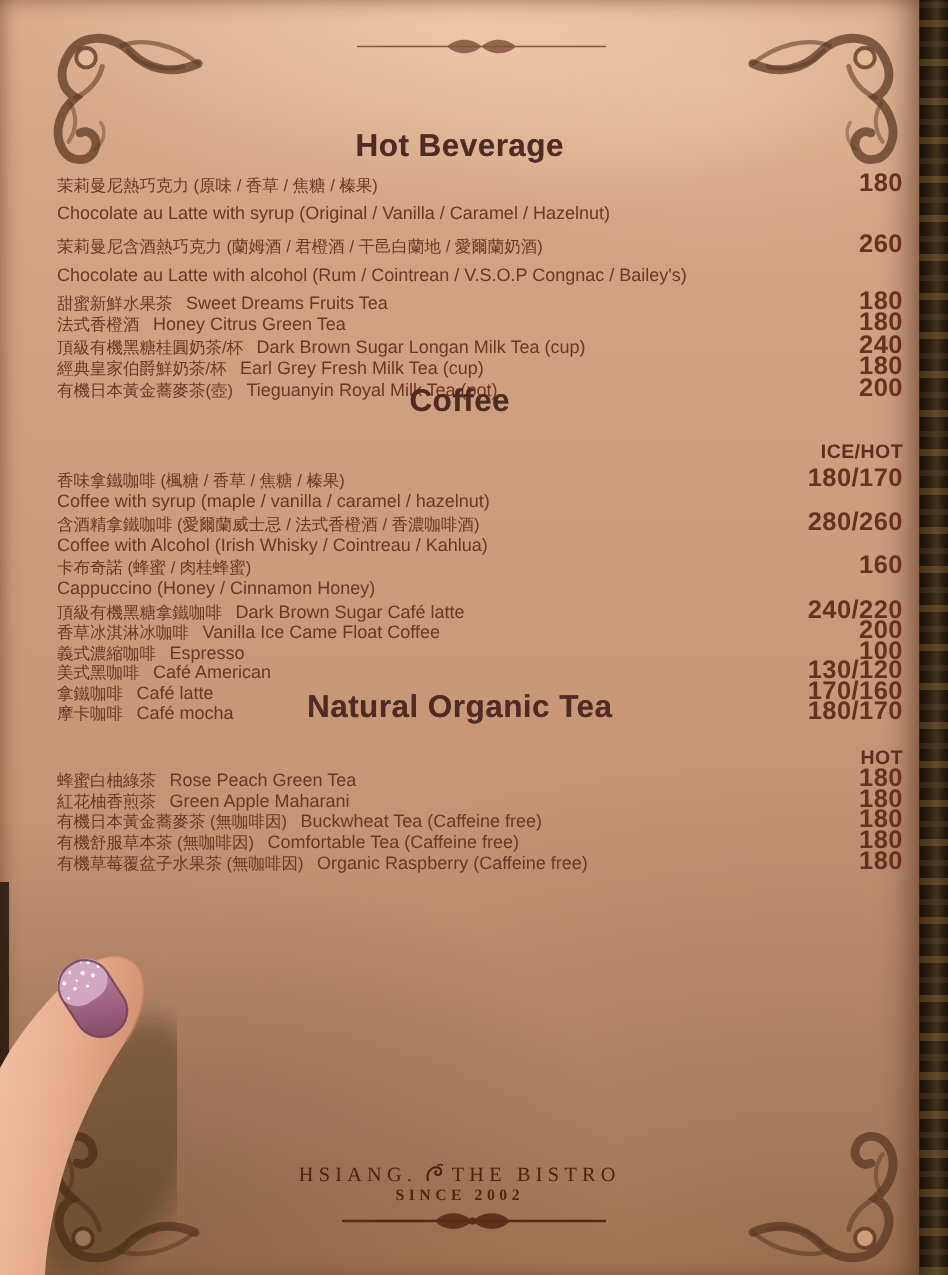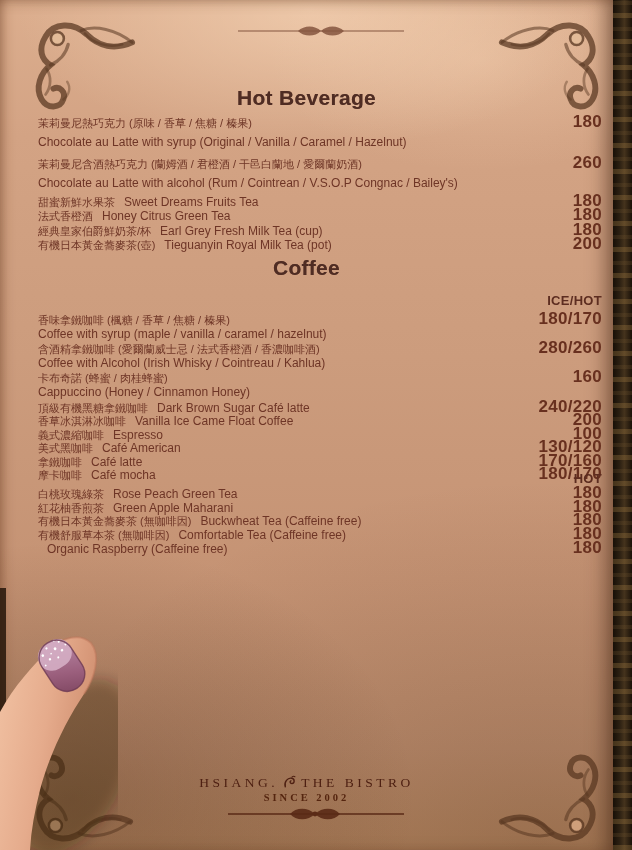--- a/index.html
+++ b/index.html
@@ -165,20 +165,25 @@
             <span class="zh">甜蜜新鮮水果茶</span>
             <span class="en">Sweet Dreams Fruits Tea</span>
             <span class="price">180</span>
           </div>
           <div class="line single">
             <span class="zh">法式香橙酒</span>
             <span class="en">Honey Citrus Green Tea</span>
             <span class="price">180</span>
           </div>
           <div class="line single">
+            <span class="zh">頂級有機黑糖桂圓奶茶/杯</span>
+            <span class="en">Dark Brown Sugar Longan Milk Tea (cup)</span>
+            <span class="price">240</span>
+          </div>
+          <div class="line single">
             <span class="zh">經典皇家伯爵鮮奶茶/杯</span>
             <span class="en">Earl Grey Fresh Milk Tea (cup)</span>
             <span class="price">180</span>
           </div>
           <div class="line single">
             <span class="zh">有機日本黃金蕎麥茶(壺)</span>
             <span class="en">Tieguanyin Royal Milk Tea (pot)</span>
             <span class="price">200</span>
           </div>
         </div>
@@ -240,43 +245,45 @@
             <span class="price">170/160</span>
           </div>
           <div class="line single">
             <span class="zh">摩卡咖啡</span>
             <span class="en">Café mocha</span>
             <span class="price">180/170</span>
           </div>
         </div>
       </div>
       <div class="section" id="sec-2">
+        <div class="section-title">Natural Organic Tea</div>
         <div class="price-header">HOT</div>
         <div class="rows compact">
           <div class="line single">
-            <span class="zh">白桃玫瑰綠茶</span>
+            <span class="zh">蜂蜜白柚綠茶</span>
             <span class="en">Rose Peach Green Tea</span>
             <span class="price">180</span>
           </div>
           <div class="line single">
             <span class="zh">紅花柚香煎茶</span>
             <span class="en">Green Apple Maharani</span>
             <span class="price">180</span>
           </div>
           <div class="line single">
             <span class="zh">有機日本黃金蕎麥茶 (無咖啡因)</span>
             <span class="en">Buckwheat Tea (Caffeine free)</span>
             <span class="price">180</span>
           </div>
           <div class="line single">
             <span class="zh">有機舒服草本茶 (無咖啡因)</span>
             <span class="en">Comfortable Tea (Caffeine free)</span>
             <span class="price">180</span>
           </div>
           <div class="line single">
+            <span class="zh">有機草莓覆盆子水果茶 (無咖啡因)</span>
             <span class="en">Organic Raspberry (Caffeine free)</span>
             <span class="price">180</span>
           </div>
         </div>
       </div>
     </div>
 
   <div class="footer">
     <div class="brand">
       <span>HSIANG.</span><span class="logo-mark"><svg width="15" height="15" viewBox="0 0 16 16">

